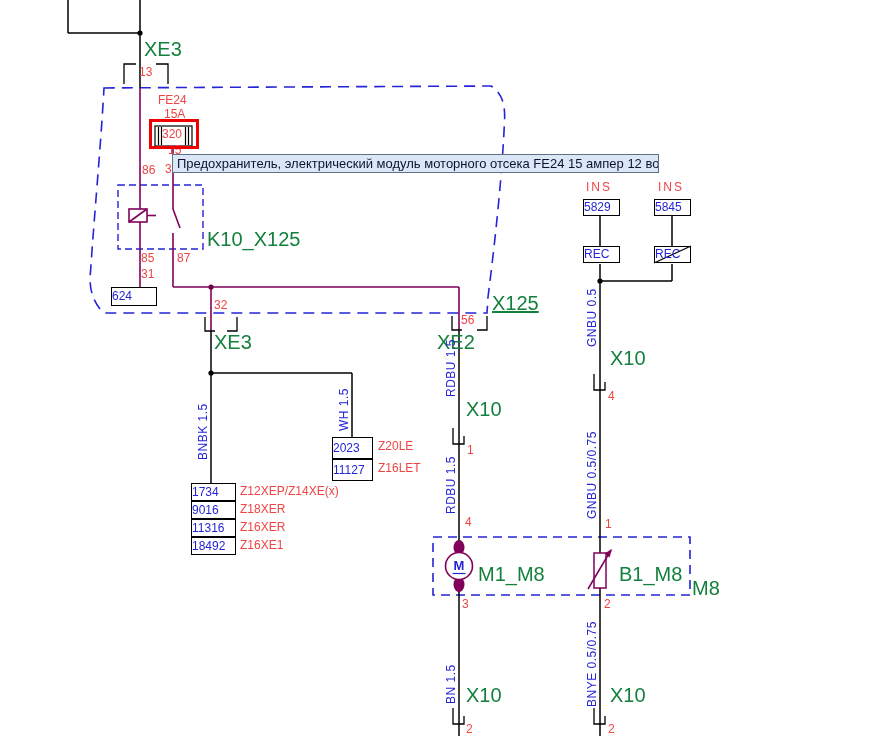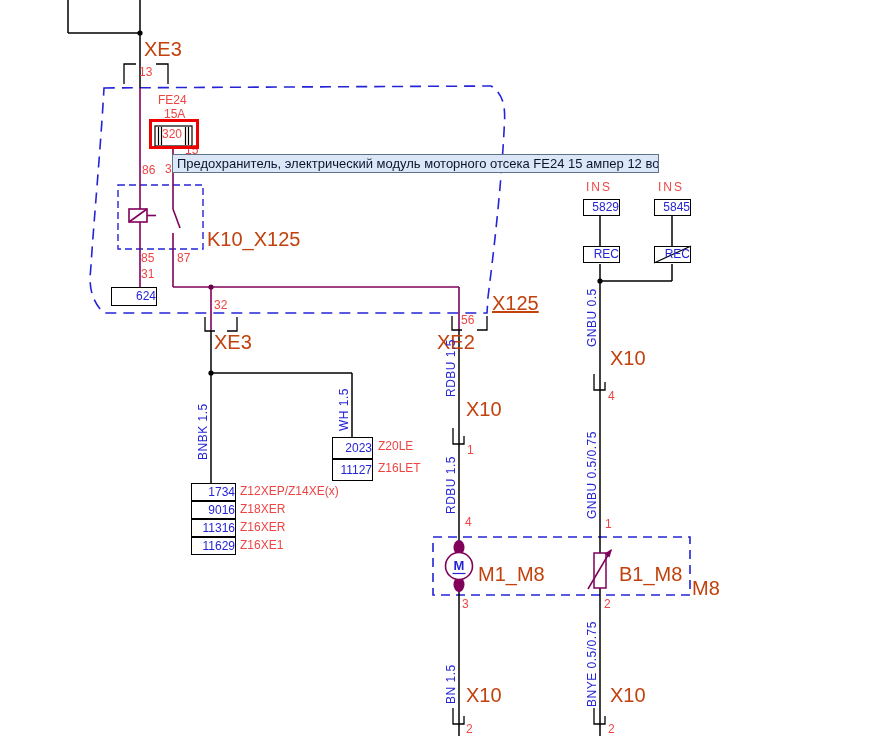--- a/index.html
+++ b/index.html
@@ -1,24 +1,24 @@
 <!DOCTYPE html>
 <html><head>
 <meta charset="utf-8">
 <style>
   html,body{margin:0;padding:0;background:#fff;}
   #stage{position:relative;width:896px;height:736px;overflow:hidden;background:#ffffff;
          font-family:"Liberation Sans", sans-serif;}
   #stage svg{position:absolute;left:0;top:0;z-index:1;}
   .lbl{position:absolute;font-size:12px;color:#ef4444;white-space:nowrap;z-index:3;line-height:13px;}
-  .big{position:absolute;font-size:20px;color:#c2410c;white-space:nowrap;z-index:3;line-height:21px;}
+  .big{position:absolute;font-size:20px;color:#15803d;white-space:nowrap;z-index:3;line-height:21px;}
   .rot{position:absolute;font-size:12px;color:#2424d6;white-space:nowrap;z-index:3;
        transform:rotate(-90deg);transform-origin:0 0;letter-spacing:.5px;line-height:13px;}
   .bx{position:absolute;border:1px solid #000;background:transparent;color:#2424d6;
-      font-size:12px;text-align:right;z-index:3;}
+      font-size:12px;text-align:left;z-index:3;}
   .ins{letter-spacing:2px;}
   .redsel{position:absolute;left:149px;top:119px;width:44px;height:24px;border:3px solid #f00000;z-index:4;}
   .tooltip{position:absolute;left:172px;top:154px;width:478px;height:15px;line-height:15px;
            padding:1px 3px 1px 4px;background:#dbe7f6;border:1px solid #5f7285;font-size:13px;
            color:#0c1430;white-space:nowrap;overflow:hidden;z-index:6;}
 </style>
 </head>
 <body>
 
 <div id="stage">
@@ -110,29 +110,29 @@
   <div class="bx" style="left:111px;top:287px;width:44px;height:17px;line-height:17px;">624</div>
   <div class="bx" style="left:583px;top:199px;width:35px;height:15px;line-height:15px;">5829</div>
   <div class="bx" style="left:654px;top:199px;width:35px;height:15px;line-height:15px;">5845</div>
   <div class="bx" style="left:583px;top:246px;width:35px;height:15px;line-height:15px;">REC</div>
   <div class="bx" style="left:654px;top:246px;width:35px;height:15px;line-height:15px;">REC</div>
   <div class="bx" style="left:332px;top:437px;width:39px;height:20px;line-height:20px;">2023</div>
   <div class="bx" style="left:332px;top:459px;width:39px;height:20px;line-height:20px;">11127</div>
   <div class="bx" style="left:191px;top:483px;width:43px;height:16px;line-height:16px;">1734</div>
   <div class="bx" style="left:191px;top:501px;width:43px;height:16px;line-height:16px;">9016</div>
   <div class="bx" style="left:191px;top:519px;width:43px;height:16px;line-height:16px;">11316</div>
-  <div class="bx" style="left:191px;top:537px;width:43px;height:16px;line-height:16px;">11629</div>
+  <div class="bx" style="left:191px;top:537px;width:43px;height:16px;line-height:16px;">18492</div>
 
   <div class="lbl" style="left:162px;top:128px;">320</div>
   <div class="redsel"></div>
 
   <div class="lbl" style="left:139px;top:66px;">13</div>
   <div class="lbl" style="left:158px;top:94px;">FE24</div>
   <div class="lbl" style="left:164px;top:108px;">15A</div>
-  <div class="lbl" style="left:185px;top:144px;">15</div>
+  <div class="lbl" style="left:168px;top:144px;">15</div>
   <div class="lbl" style="left:142px;top:164px;">86</div>
   <div class="lbl" style="left:165px;top:163px;">30</div>
   <div class="lbl" style="left:141px;top:252px;">85</div>
   <div class="lbl" style="left:177px;top:252px;">87</div>
   <div class="lbl" style="left:141px;top:268px;">31</div>
   <div class="lbl ins" style="left:586px;top:181px;">INS</div>
   <div class="lbl ins" style="left:658px;top:181px;">INS</div>
   <div class="lbl" style="left:214px;top:299px;">32</div>
   <div class="lbl" style="left:461px;top:314px;">56</div>
   <div class="lbl" style="left:467px;top:444px;">1</div>

